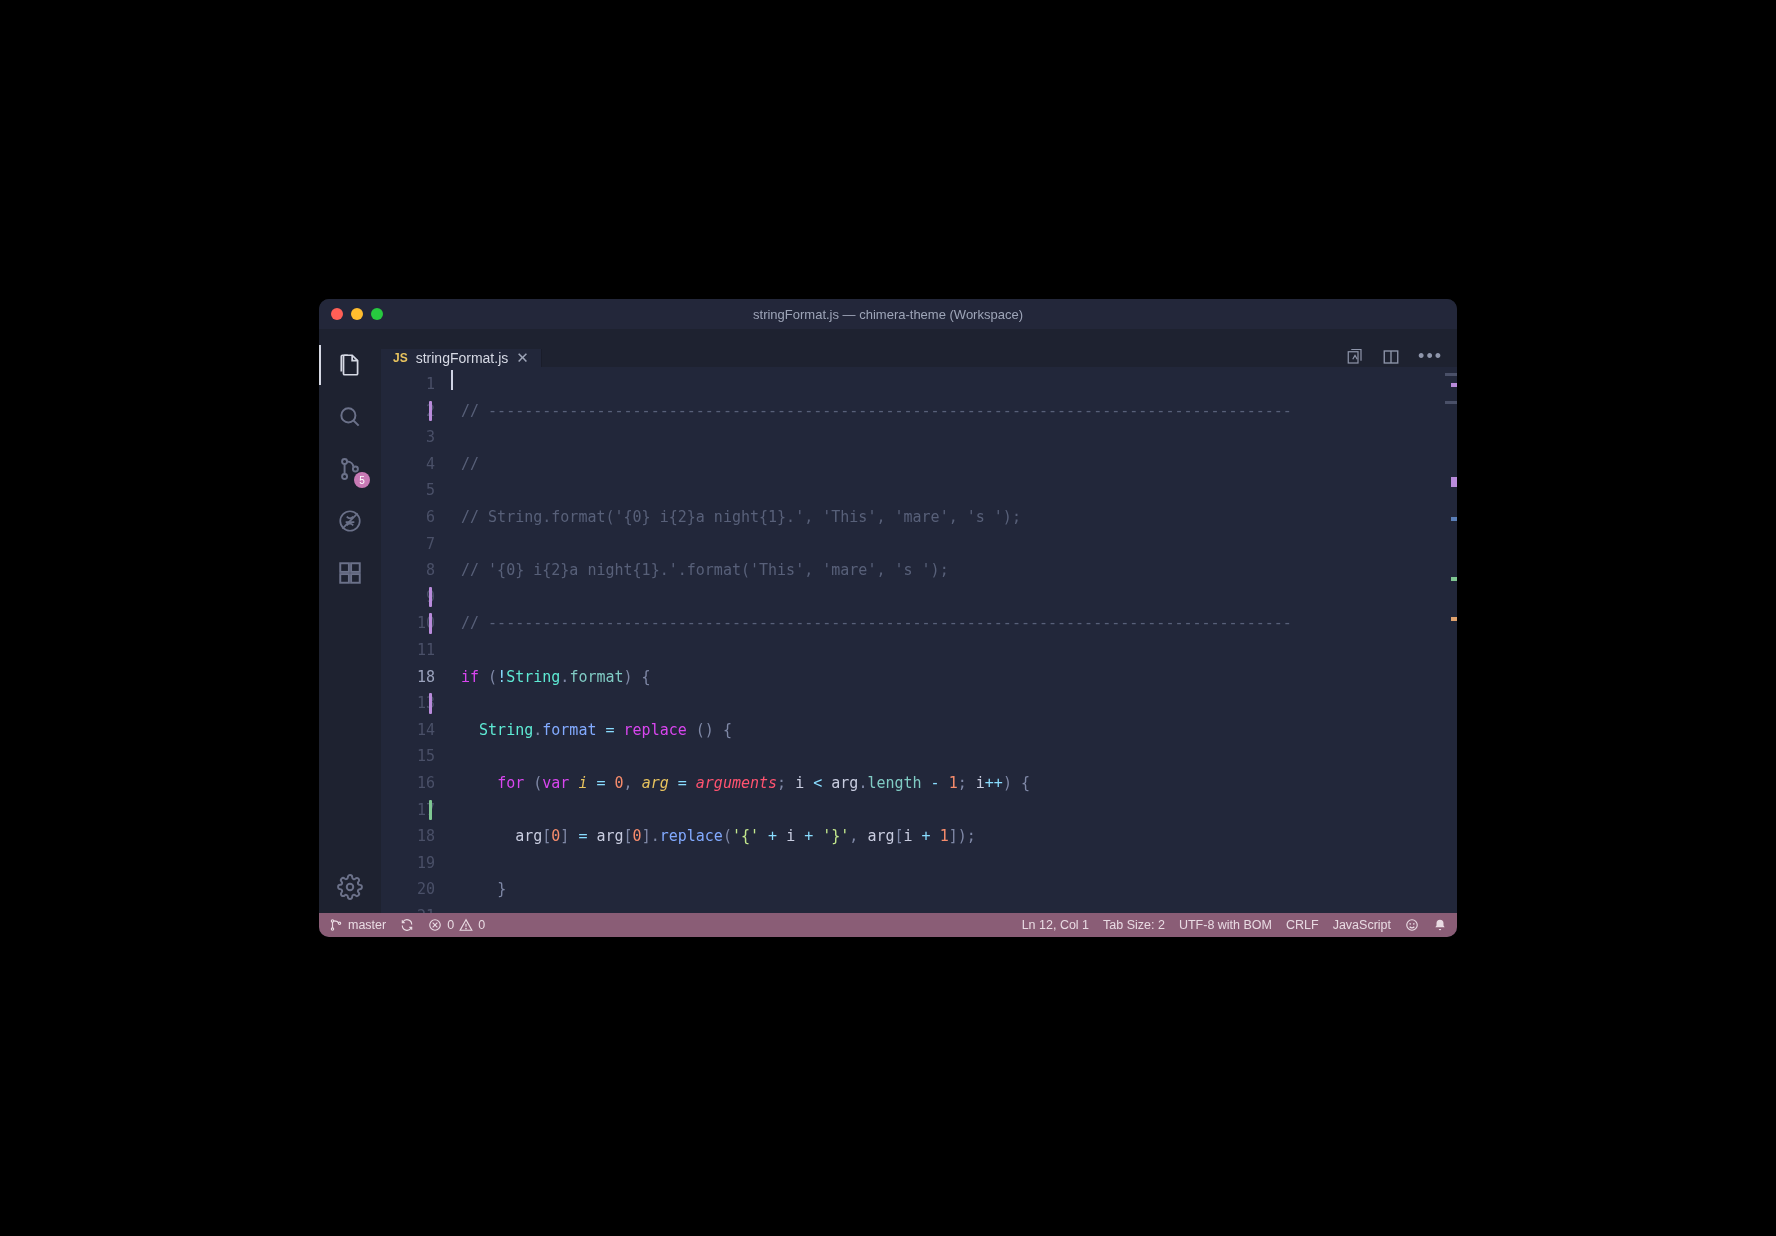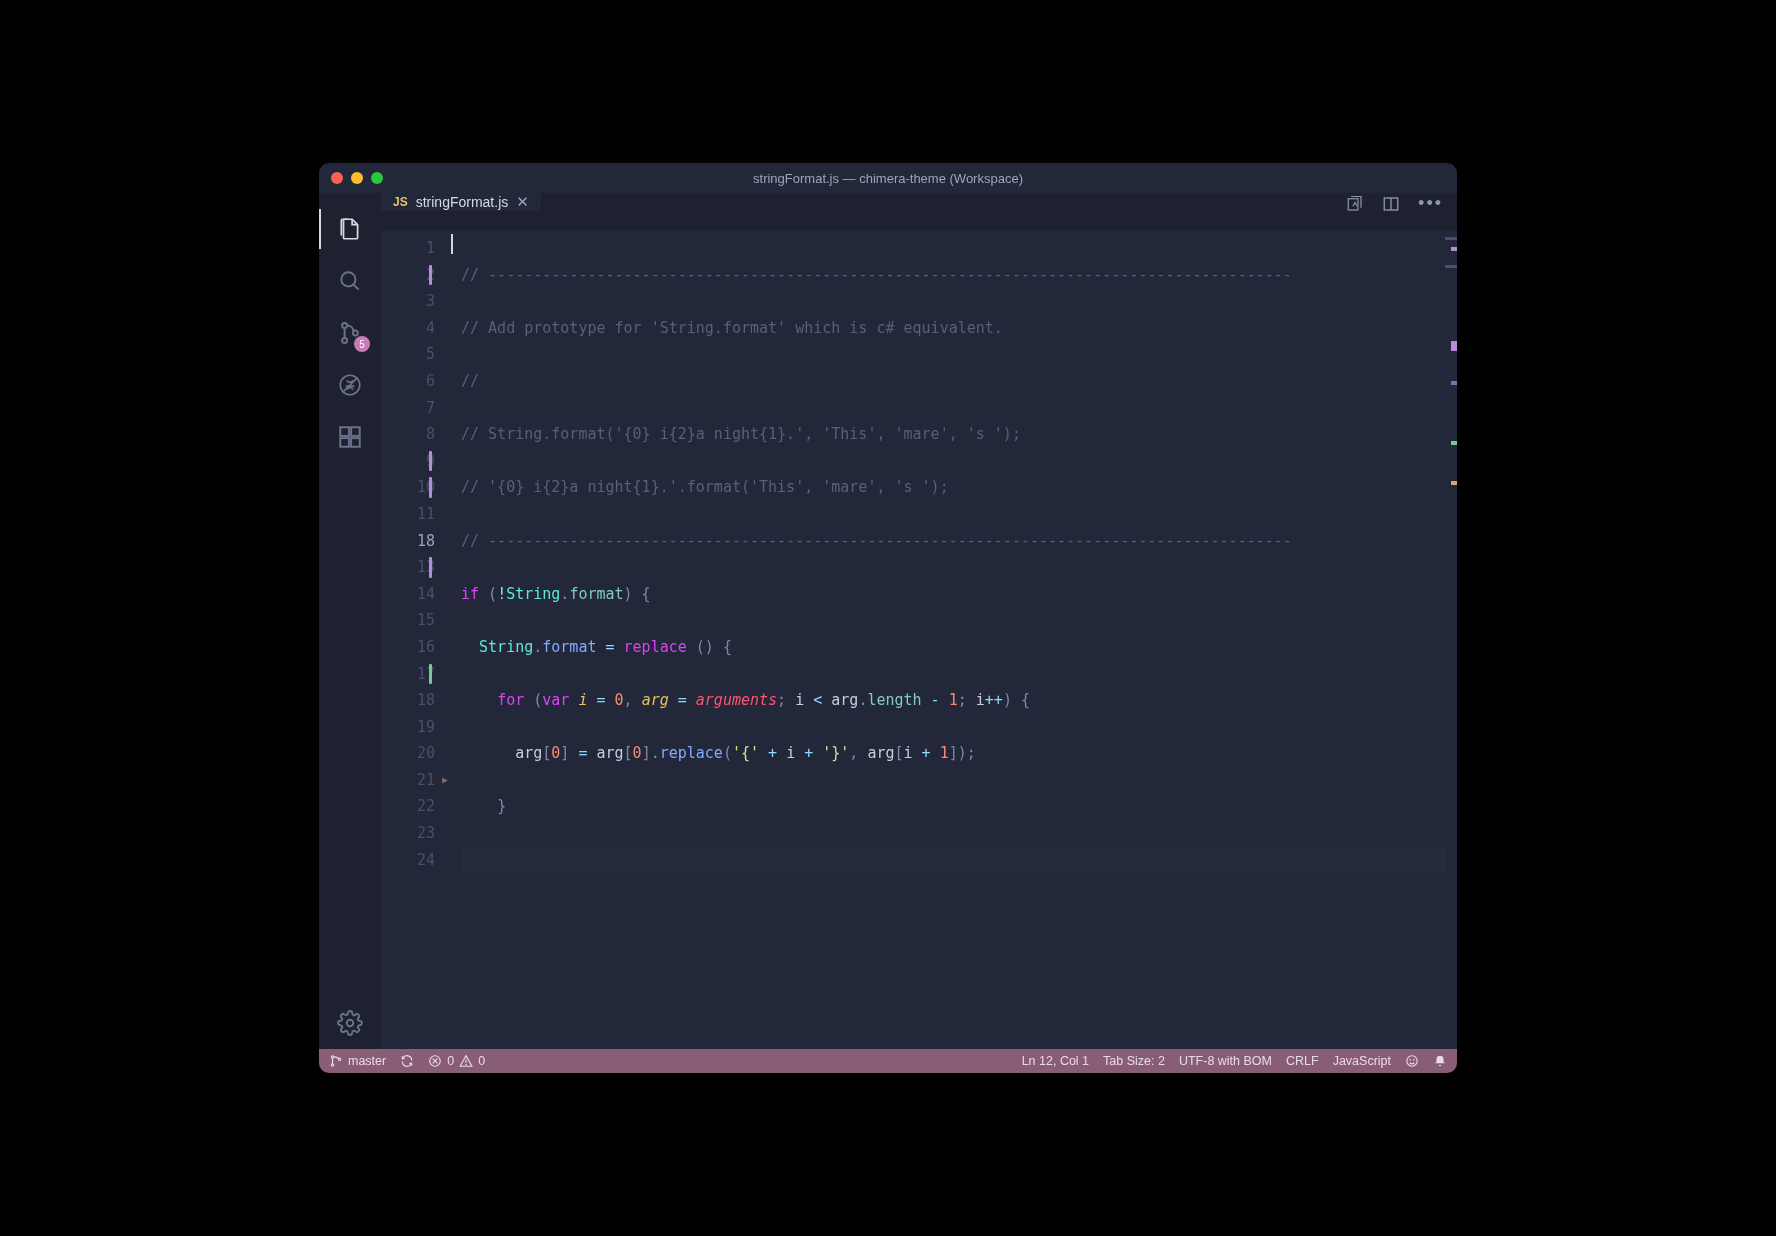--- a/index.html
+++ b/index.html
@@ -8,21 +8,21 @@
     width: 1776px;
     height: 1236px;
     font-family: -apple-system, BlinkMacSystemFont, "Segoe UI", sans-serif;
     overflow: hidden;
     display: flex;
     align-items: center;
     justify-content: center;
   }
   .window {
     width: 1138px;
-    height: 910px;
+    height: 638px;
     background: #1e2230;
     border-radius: 10px;
     overflow: hidden;
     display: flex;
     flex-direction: column;
     box-shadow: 0 10px 40px rgba(0,0,0,0.6);
   }
   .titlebar {
     height: 30px;
     background: #23273a;
@@ -102,21 +102,21 @@
     flex: 1;
     display: flex;
     flex-direction: column;
     min-width: 0;
     background: #22273a;
   }
   .tabbar {
     height: 38px;
     background: #1e2230;
     display: flex;
-    align-items: flex-start;
+    align-items: flex-end;
     flex-shrink: 0;
   }
   .tab {
     display: flex;
     align-items: center;
     gap: 8px;
     padding: 0 12px;
     background: #22273a;
     color: #d6d9e4;
     font-size: 14px;
@@ -357,21 +357,20 @@
             <div class="ln">19</div>
             <div class="ln">20</div>
             <div class="ln">21<div class="fold-arrow">▶</div></div>
             <div class="ln">22</div>
             <div class="ln">23</div>
             <div class="ln">24</div>
           </div>
 
         <div class="code" id="code">
 <div class="line"><span class="c-comment">// </span><span class="c-dash">-----------------------------------------------------------------------------------------</span></div>
-<div class="line"><span class="c-comment">// Add prototype for 'String.format' which is c# equivalent.</span></div>
 <div class="line"><span class="c-comment">//</span></div>
 <div class="line"><span class="c-comment">// String.format('{0} i{2}a night{1}.', 'This', 'mare', 's ');</span></div>
 <div class="line"><span class="c-comment">// '{0} i{2}a night{1}.'.format('This', 'mare', 's ');</span></div>
 <div class="line"><span class="c-comment">// </span><span class="c-dash">-----------------------------------------------------------------------------------------</span></div>
 <div class="line"><span class="c-key">if</span><span class="c-punct"> (</span><span class="c-op">!</span><span class="c-type">String</span><span class="c-punct">.</span><span class="c-prop">format</span><span class="c-punct">) {</span></div>
 <div class="line">  <span class="c-type">String</span><span class="c-punct">.</span><span class="c-func">format</span><span class="c-op"> = </span><span class="c-key">replace</span><span class="c-punct"> ()</span><span class="c-punct"> {</span></div>
 <div class="line">    <span class="c-key">for</span><span class="c-punct"> (</span><span class="c-key">var</span> <span class="c-varname">i</span><span class="c-op"> = </span><span class="c-num">0</span><span class="c-punct">, </span><span class="c-varname">arg</span><span class="c-op"> = </span><span class="c-args">arguments</span><span class="c-punct">; </span><span class="c-ident">i</span><span class="c-op"> &lt; </span><span class="c-ident">arg</span><span class="c-punct">.</span><span class="c-prop">length</span><span class="c-op"> - </span><span class="c-num">1</span><span class="c-punct">; </span><span class="c-ident">i</span><span class="c-op">++</span><span class="c-punct">) {</span></div>
 <div class="line">      <span class="c-ident">arg</span><span class="c-punct">[</span><span class="c-num">0</span><span class="c-punct">]</span><span class="c-op"> = </span><span class="c-ident">arg</span><span class="c-punct">[</span><span class="c-num">0</span><span class="c-punct">]</span><span class="c-punct">.</span><span class="c-func">replace</span><span class="c-punct">(</span><span class="c-str">'{'</span><span class="c-op"> + </span><span class="c-ident">i</span><span class="c-op"> + </span><span class="c-str">'}'</span><span class="c-punct">, </span><span class="c-ident">arg</span><span class="c-punct">[</span><span class="c-ident">i</span><span class="c-op"> + </span><span class="c-num">1</span><span class="c-punct">]);</span></div>
 <div class="line">    <span class="c-punct">}</span></div>
 <div class="line current"><span class="cursor-bar" style="left:0;top:3px"></span></div>

